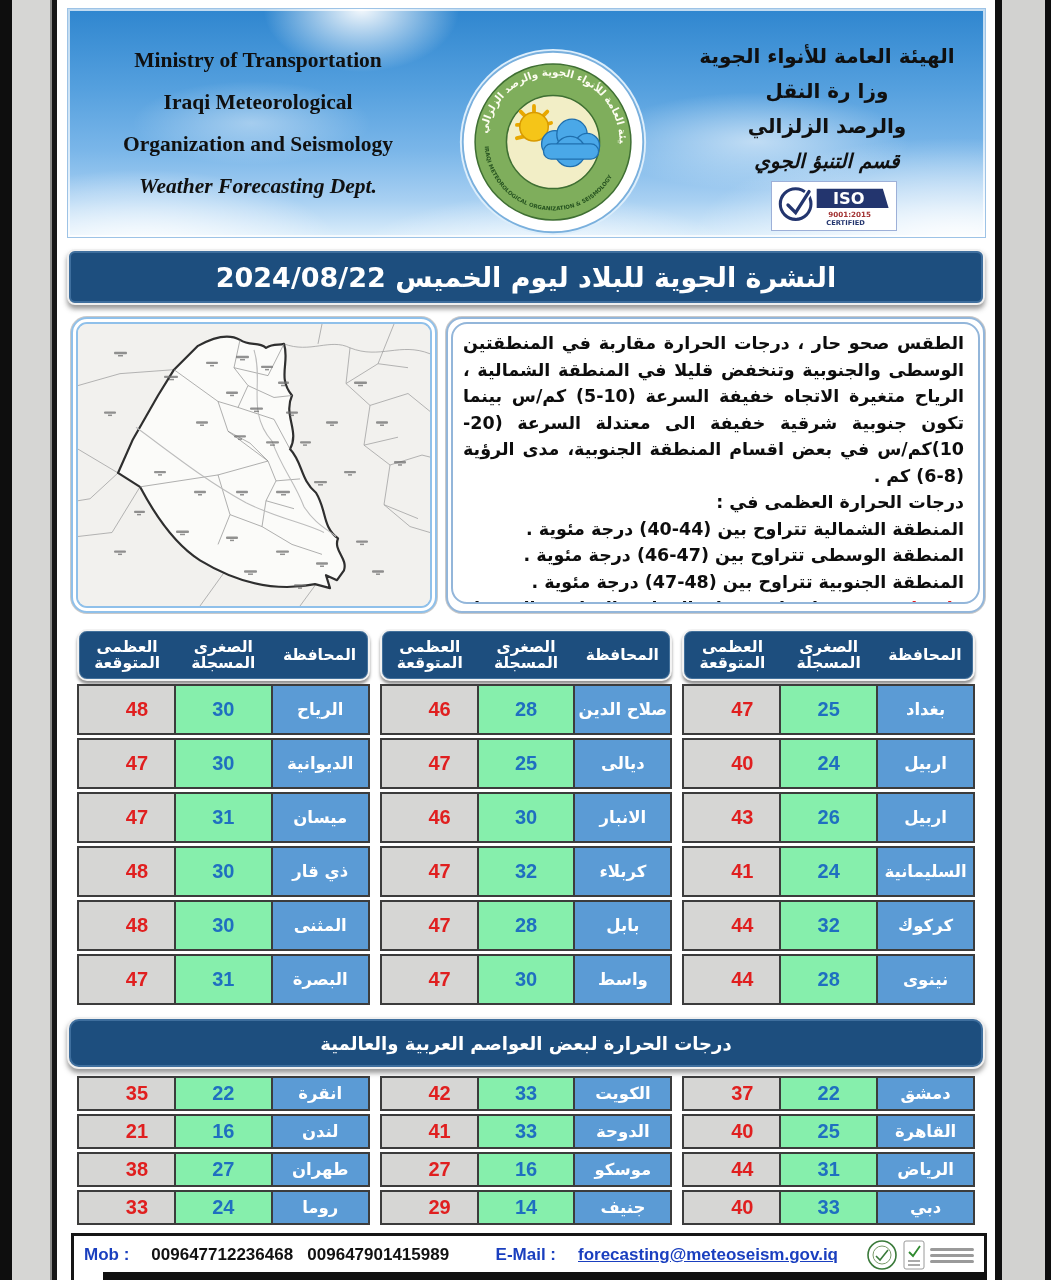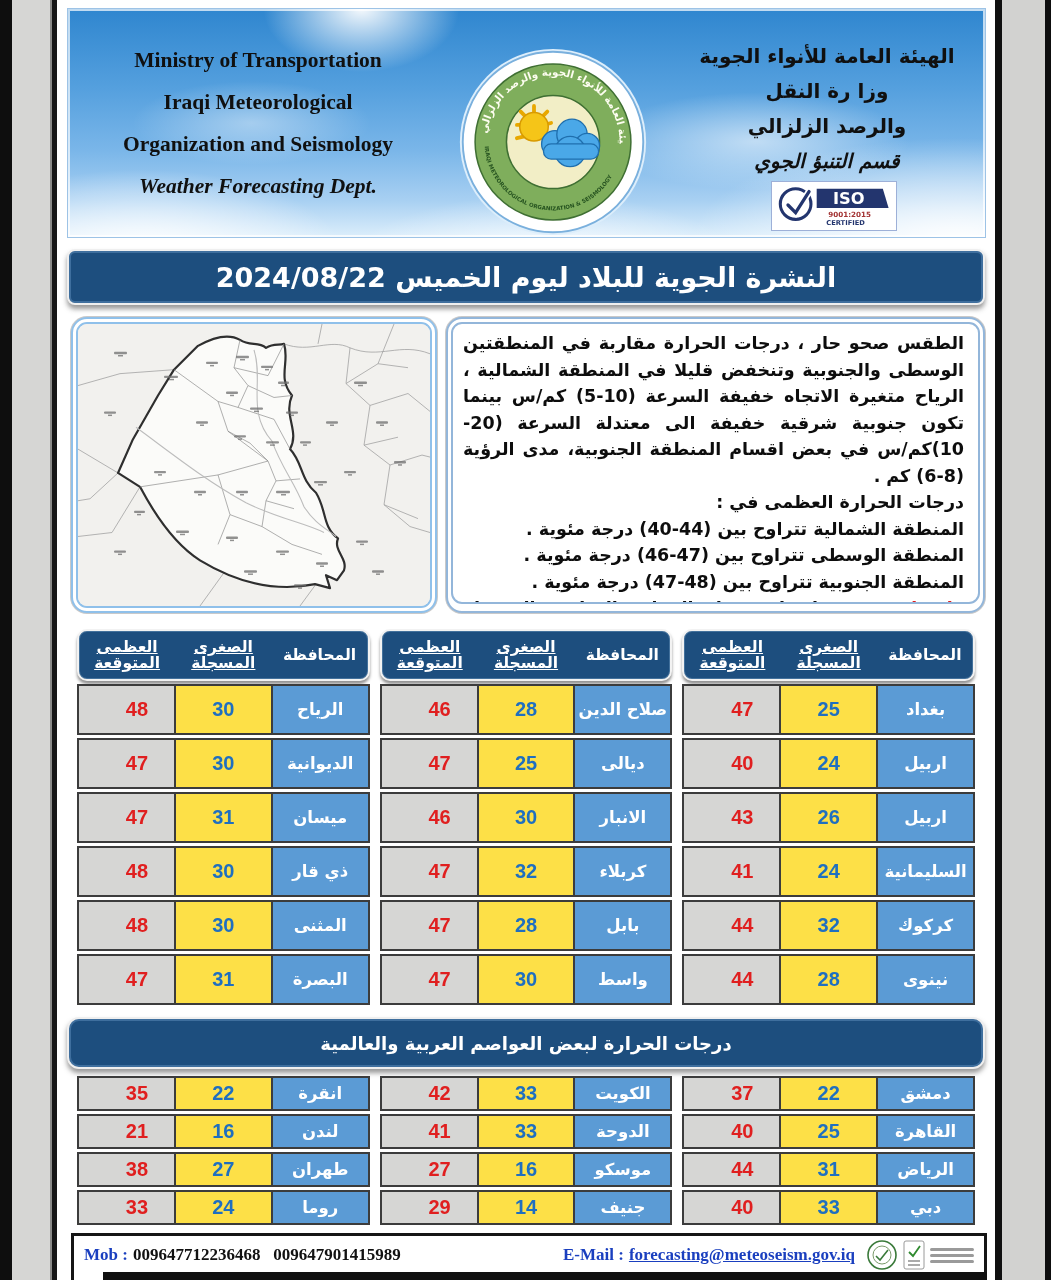--- a/index.html
+++ b/index.html
@@ -40,49 +40,49 @@
   .main-bar{height:52px;font-size:27px;}
   .cap-bar{height:48px;font-size:18px;margin-top:12px;border-radius:12px;}
 
   
   .crow{margin:12px 10px 0 14px;display:flex;gap:9px;height:296px;}
   .map-outer{width:356px;border:2px solid #8fc0ea;border-radius:16px;padding:3px;background:#fff;
              box-shadow:0 0 0 1px #c9c9c9;}
   .map-inner{border:2px solid #8fc0ea;border-radius:11px;height:calc(100% - 4px);overflow:hidden;background:#f2f1ee;}
   .fc-outer{flex:1;border:2px solid #93b6da;border-radius:16px;padding:3px;background:#fff;
             box-shadow:0 0 0 1px #c9c9c9;}
-  .fc-inner{border:2px solid #93b6da;border-radius:11px;height:calc(100% - 4px);padding:6px 14px 0 10px;
+  .fc-inner{border:2px solid #93b6da;border-radius:16px;height:calc(100% - 4px);padding:6px 14px 0 10px;
             box-sizing:border-box;direction:rtl;overflow:hidden;}
   .fc-inner p{margin:0;color:#0d0d0d;font-weight:bold;font-size:17.5px;line-height:26.5px;}
   .fp{text-align:justify;}
   .fl{text-align:right;}
   .fn{text-align:justify;}
   .red{color:#e01f1f;}
 
   
   .tbl{margin:16px 20px 0 20px;direction:rtl;}
   .thead{display:flex;gap:10px;}
   .hgroup{flex:1;background:#1d4e7e;border:2px solid #f2f2f2;border-radius:10px;height:48px;
           box-shadow:0 3px 3px rgba(60,60,60,.55), inset 0 0 0 1px #43719c;
           display:grid;grid-template-columns:1fr 1fr 1fr;align-items:center;color:#fff;
           font-weight:bold;font-size:15.5px;line-height:16px;text-align:center;}
-  .hcol span{display:block;text-decoration:underline;}
+  .hcol span{display:block;}
   .trow{display:flex;gap:10px;margin-top:3px;}
   .tgroup{flex:1;display:grid;grid-template-columns:1fr 1fr 1fr;gap:2px;background:#3c3c3c;
           border:2px solid #3c3c3c;}
   .cell{display:flex;align-items:center;justify-content:center;font-weight:bold;height:47px;}
   .cell.name{background:#5b9bd5;color:#fff;font-size:16.5px;}
-  .cell.min{background:#fde047;color:#1f6fc0;font-size:20px;font-family:"Liberation Sans",sans-serif;}
+  .cell.min{background:#86efac;color:#1f6fc0;font-size:20px;font-family:"Liberation Sans",sans-serif;}
   .cell.max{background:#d6d6d4;color:#e01f1f;font-size:20px;font-family:"Liberation Sans",sans-serif;padding-left:21px;}
   .cap{margin-top:7px;}
   .cap .cell{height:31px;}
 
   
   .footer{margin:8px 8px 0 14px;border:3px solid #151515;padding:3px 10px 1px 10px;}
-  .f1{display:flex;align-items:center;gap:5px;font-family:Liberation Serif, serif;font-weight:bold;font-size:17px;color:#111;}
+  .f1{display:flex;align-items:center;gap:22px;font-family:Liberation Sans, sans-serif;font-weight:bold;font-size:17px;color:#111;}
   .blue{color:#1a3fbf;}
   .pre{white-space:pre;}
   .pushr{margin-left:auto;}
   .email{color:#1a3fbf;text-decoration:underline;cursor:pointer;}
   .f2{text-align:right;padding-right:104px;font-size:13.5px;color:#111;
       font-family:"Liberation Sans",sans-serif;margin-top:1px;}
   .stamps{display:flex;align-items:center;gap:5px;margin-left:6px;}
   .blurtxt{display:flex;flex-direction:column;gap:3px;}
   .blurtxt i{display:block;width:44px;height:3px;background:#9a9a9a;border-radius:2px;filter:blur(.4px);}
   .bottombar{position:absolute;left:46px;right:8px;bottom:0;height:8px;background:#101010;}

